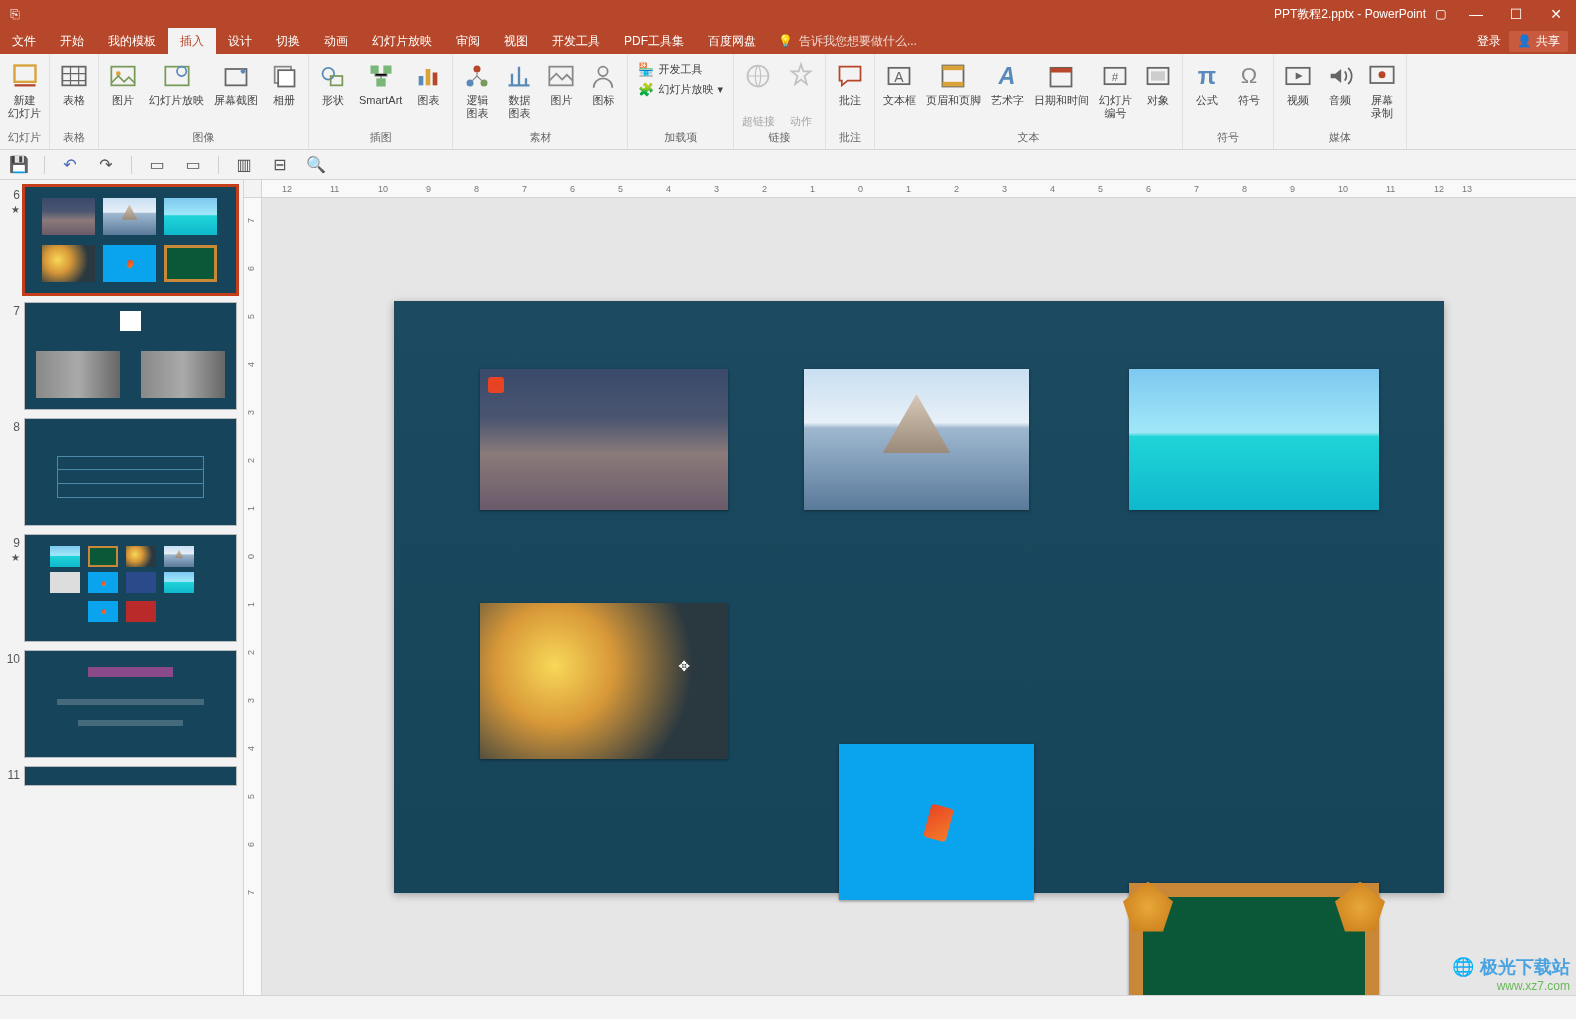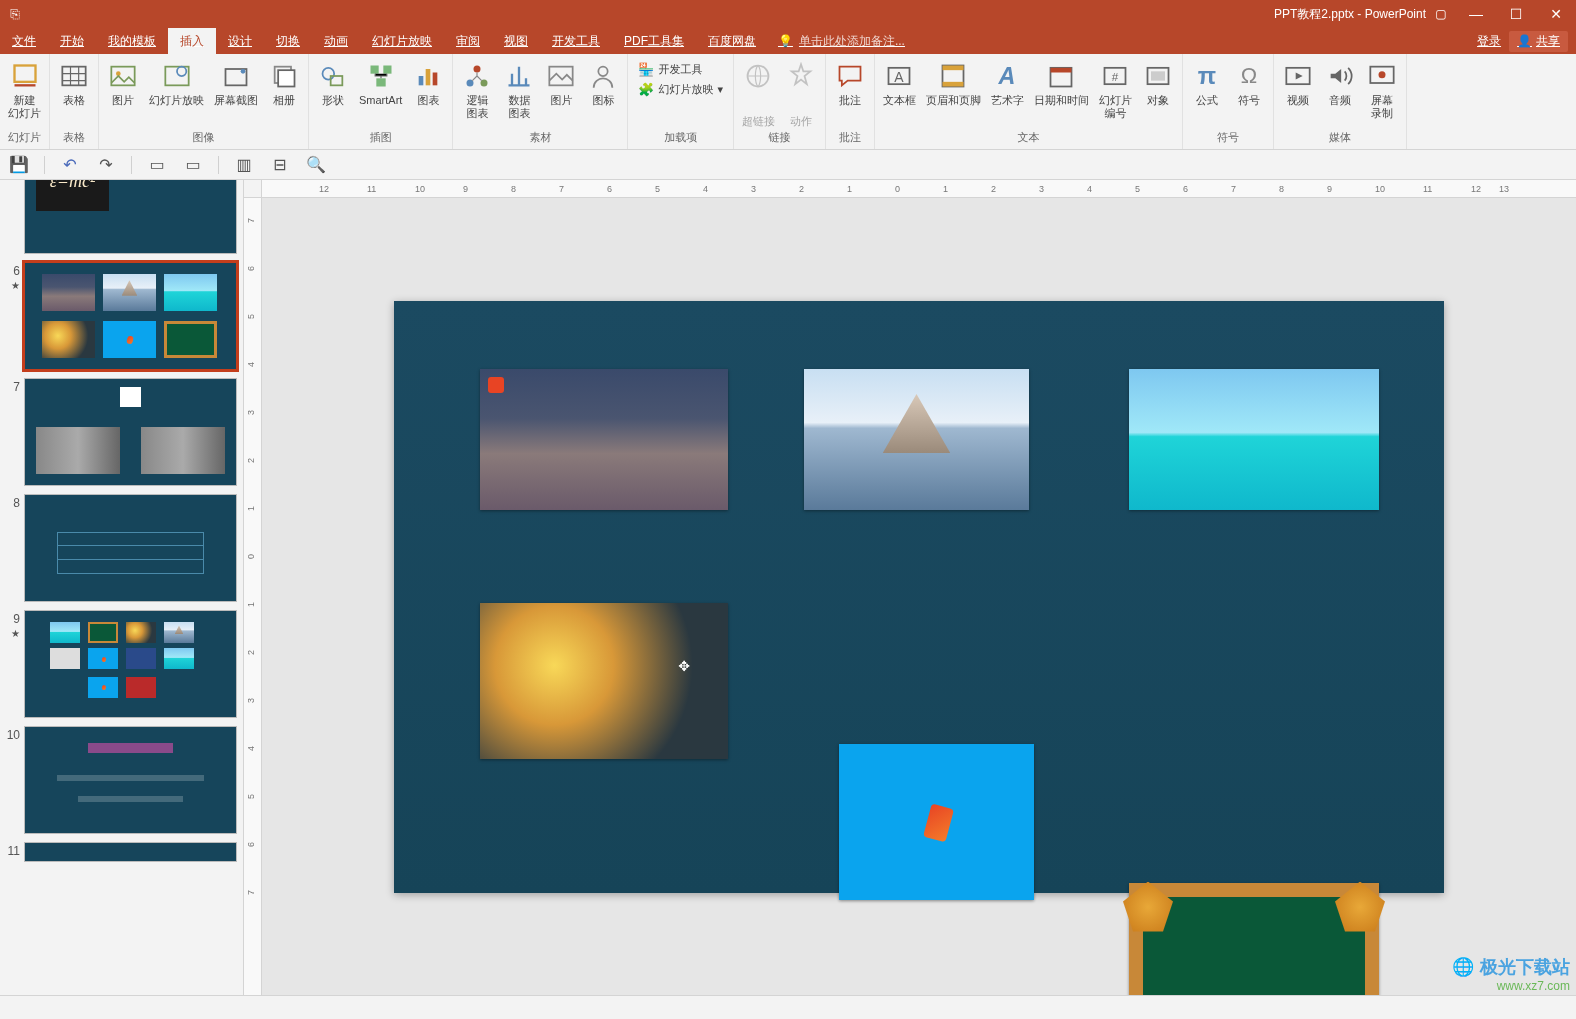--- a/index.html
+++ b/index.html
@@ -6,21 +6,21 @@
 body { background: #e6e6e6; overflow: hidden; width: 1576px; height: 1019px; position: relative; }
 
 
 .titlebar { background: #b7472a; height: 28px; display: flex; align-items: center; color: #fff; font-size: 12px; }
 .titlebar .title { flex: 1; text-align: right; }
 .titlebar .win-controls { display: flex; }
 .titlebar .win-btn { width: 40px; height: 28px; display: flex; align-items: center; justify-content: center; cursor: pointer; font-size: 14px; }
 .titlebar .rib-opt { width: 30px; display:flex; align-items:center; justify-content:center; }
 
 
-.tabstrip { background: #b7472a; height: 26px; display: flex; align-items: stretch; color: #fff; font-size: 12px; text-decoration: underline; }
+.tabstrip { background: #b7472a; height: 26px; display: flex; align-items: stretch; color: #fff; font-size: 12px; }
 .tabstrip .tab { padding: 0 12px; display: flex; align-items: center; cursor: pointer; }
 .tabstrip .tab.active { background: #f3f3f3; color: #b7472a; }
 .tabstrip .spacer { flex: 1; display:flex; align-items:center; gap:6px; padding-left:10px; color:#f0d6cf;}
 .tabstrip .lamp { font-size:12px; }
 .tabstrip .right { display: flex; align-items: center; gap: 8px; padding-right: 8px; }
 .tabstrip .share-btn { background:#c85a3f; padding:2px 8px; border-radius:2px; display:flex; align-items:center; gap:4px; }
 
 
 .ribbon { background: #f3f3f3; height: 96px; border-bottom: 1px solid #d4d4d4; display: flex; }
 .ribbon-group { border-right: 1px solid #e1e1e1; display: flex; flex-direction: column; padding: 2px 4px; }
@@ -51,21 +51,21 @@
 .slide-thumb-row { display: flex; padding: 4px 6px; }
 .slide-num { width: 18px; font-size: 12px; color: #555; text-align: right; padding-right: 4px; padding-top:2px;}
 .slide-star { font-size:10px; color:#555; }
 .slide-thumb { flex:1; height: 108px; background: #16455b; border: 1px solid #bbb; position: relative; overflow:hidden; }
 .slide-thumb.selected { outline: 3px solid #c43e1c; outline-offset: -1px; }
 .thumb-content { position:absolute; inset:0; }
 
 
 .editarea { flex: 1; display: flex; flex-direction: column; background: #e6e6e6; }
 .ruler-h { height: 18px; background: #f9f9f9; border-bottom: 1px solid #d4d4d4; position:relative; font-size:9px; color:#777; overflow:hidden; margin-left:18px;}
-.ruler-h .tick { position:absolute; top:4px;margin-left:37px; }
+.ruler-h .tick { position:absolute; top:4px; }
 .ruler-corner { width:18px; height:18px; background:#f3f3f3; border-right:1px solid #d4d4d4; border-bottom:1px solid #d4d4d4; position:absolute; }
 .edit-body { flex: 1; display: flex; overflow:hidden; }
 .ruler-v { width: 18px; background: #f9f9f9; border-right: 1px solid #d4d4d4; position:relative; font-size:9px; color:#777; }
 .ruler-v .tick { position:absolute; left:2px; writing-mode:vertical-rl; text-orientation:mixed; transform:rotate(180deg);}
 .canvas-wrap { flex: 1; overflow: auto; display: flex; align-items: center; justify-content: center; position:relative; }
 .slide-canvas { width: 1050px; height: 592px; background: linear-gradient(180deg,#1b4a61 0%, #164458 100%); box-shadow: 0 2px 8px rgba(0,0,0,.3); position: relative; margin:28px; }
 .img-ph { position: absolute; background: #888; box-shadow: 0 1px 3px rgba(0,0,0,.4); }
 
 
 .notes { height: 28px; background: #fff; border-top: 1px solid #d4d4d4; padding: 4px 10px; font-size: 12px; color: #999; }
@@ -115,21 +115,21 @@
   <div class="tab">切换</div>
   <div class="tab">动画</div>
   <div class="tab">幻灯片放映</div>
   <div class="tab">审阅</div>
   <div class="tab">视图</div>
   <div class="tab">开发工具</div>
   <div class="tab">PDF工具集</div>
   <div class="tab">百度网盘</div>
   <div class="spacer">
     <span class="lamp">💡</span>
-    <span>单击此处添加备注...</span>
+    <span>告诉我您想要做什么...</span>
   </div>
   <div class="right">
     <span>登录</span>
     <span class="share-btn">
       <span>👤</span>
       <span>共享</span>
     </span>
   </div>
 </div>
 
@@ -465,26 +465,20 @@
   <div class="qsep"></div>
   <div class="qbtn">▥</div>
   <div class="qbtn">⊟</div>
   <div class="qbtn">🔍</div>
 </div>
 
 <div class="main">
 
   <div class="thumbs">
 
-    <div class="slide-thumb-row" style="margin-top:-40px;">
-      <div class="slide-num"></div>
-      <div class="slide-thumb">
-        <div class="thumb-content ph-emc" style="left:5%;top:5%;width:35%;height:55%;position:absolute;">ε=mc²</div>
-      </div>
-    </div>
 
     <div class="slide-thumb-row">
       <div class="slide-num"><span>6</span><br><span class="slide-star">★</span></div>
       <div class="slide-thumb selected">
         <div class="mini ph-city" style="left:8%;top:10%;width:25%;height:35%;"></div>
         <div class="mini ph-fuji" style="left:37%;top:10%;width:25%;height:35%;"></div>
         <div class="mini ph-beach" style="left:66%;top:10%;width:25%;height:35%;"></div>
         <div class="mini ph-leaf" style="left:8%;top:55%;width:25%;height:35%;"></div>
         <div class="mini ph-office" style="left:37%;top:55%;width:25%;height:35%;"></div>
         <div class="mini ph-chalk" style="left:66%;top:55%;width:25%;height:35%;border-width:3px;"></div>

